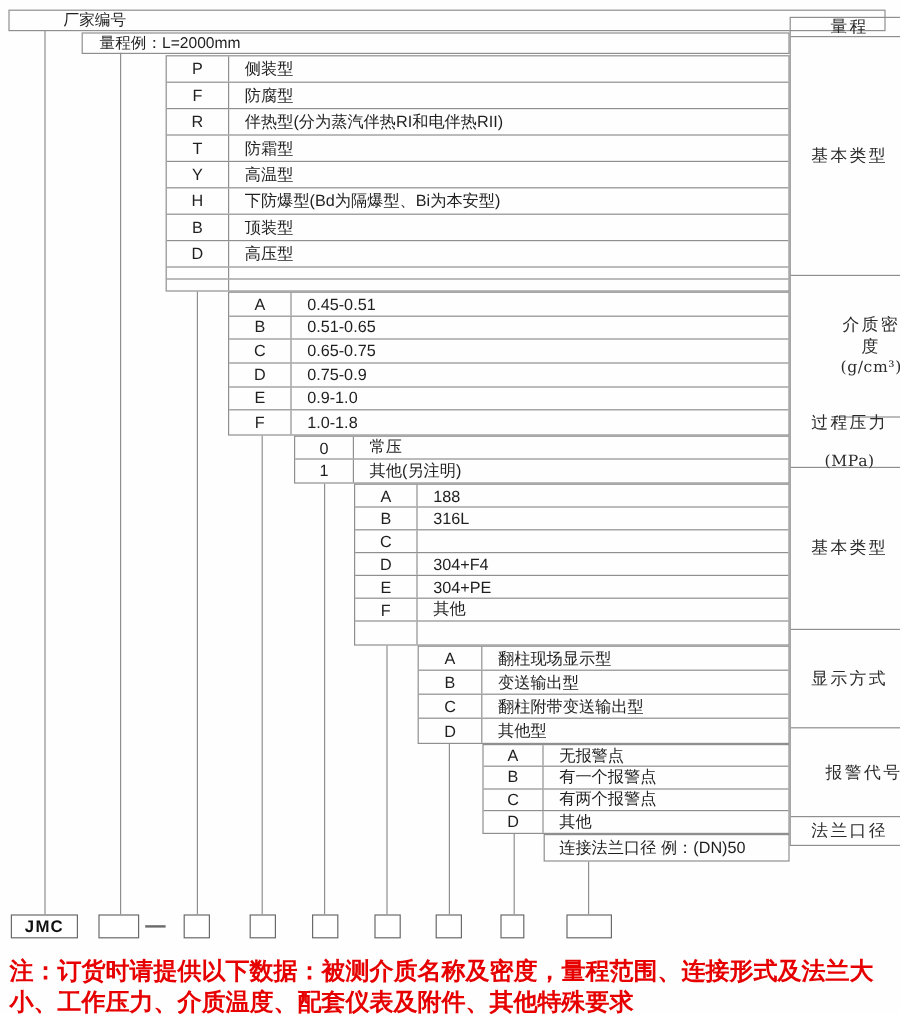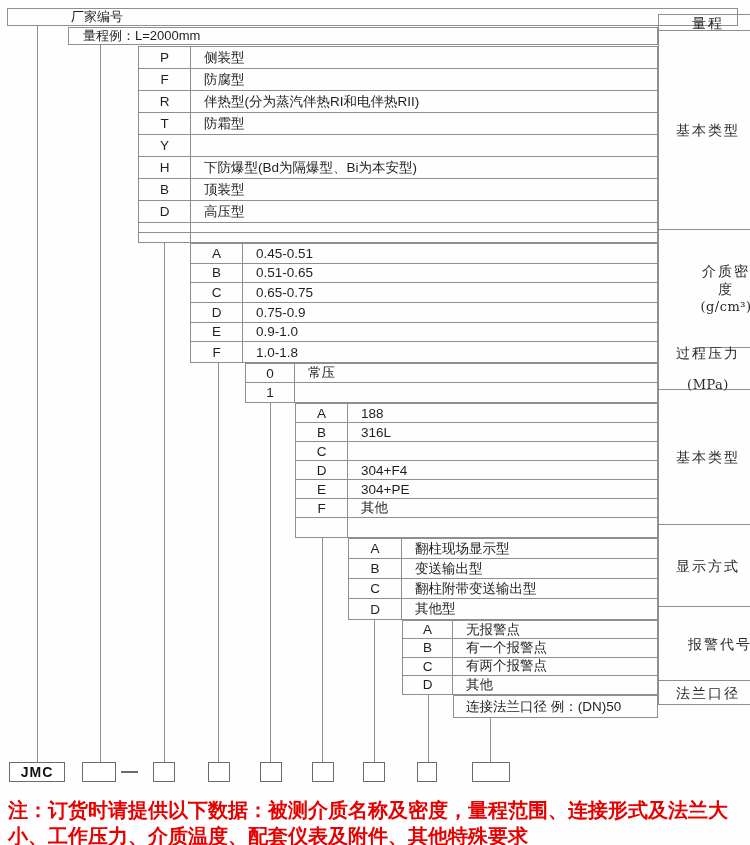--- a/index.html
+++ b/index.html
@@ -10,21 +10,21 @@
   }
   html,body{margin:0;padding:0;background:#ffffff;}
   .canvas{
     position:relative;width:750px;height:845px;background:#fefefe;
     font-family:"Liberation Sans",sans-serif;overflow:hidden;
   }
   
   .factory-box{
     position:absolute;left:7px;top:8px;width:731px;height:18px;
     border:1px solid var(--line);box-sizing:border-box;
-    display:flex;align-items:center;padding-left:63px;
+    display:flex;align-items:center;padding-left:45px;
     font-size:13px;color:var(--ink);
   }
   .range-box{
     position:absolute;left:68px;top:27px;width:590px;height:18px;
     border:1px solid var(--line);box-sizing:border-box;
     display:flex;align-items:center;padding-left:14px;
     font-size:13px;color:var(--ink);
   }
   
   .labels{
@@ -146,20 +146,21 @@
     <div class="row">
         <div class="code">R</div>
         <div class="desc">伴热型(分为蒸汽伴热RI和电伴热RII)</div>
       </div>
     <div class="row">
         <div class="code">T</div>
         <div class="desc">防霜型</div>
       </div>
     <div class="row">
         <div class="code">Y</div>
+        <div class="desc">高温型</div>
       </div>
     <div class="row">
         <div class="code">H</div>
         <div class="desc">下防爆型(Bd为隔爆型、Bi为本安型)</div>
       </div>
     <div class="row">
         <div class="code">B</div>
         <div class="desc">顶装型</div>
       </div>
     <div class="row">
@@ -203,20 +204,21 @@
       </div>
   </div>
 
   <div class="sec sec-pressure">
     <div class="row">
         <div class="code">0</div>
         <div class="desc">常压</div>
       </div>
     <div class="row">
         <div class="code">1</div>
+        <div class="desc">其他(另注明)</div>
       </div>
   </div>
 
   <div class="sec sec-material">
     <div class="row">
         <div class="code">A</div>
         <div class="desc">188</div>
       </div>
     <div class="row">
         <div class="code">B</div>

